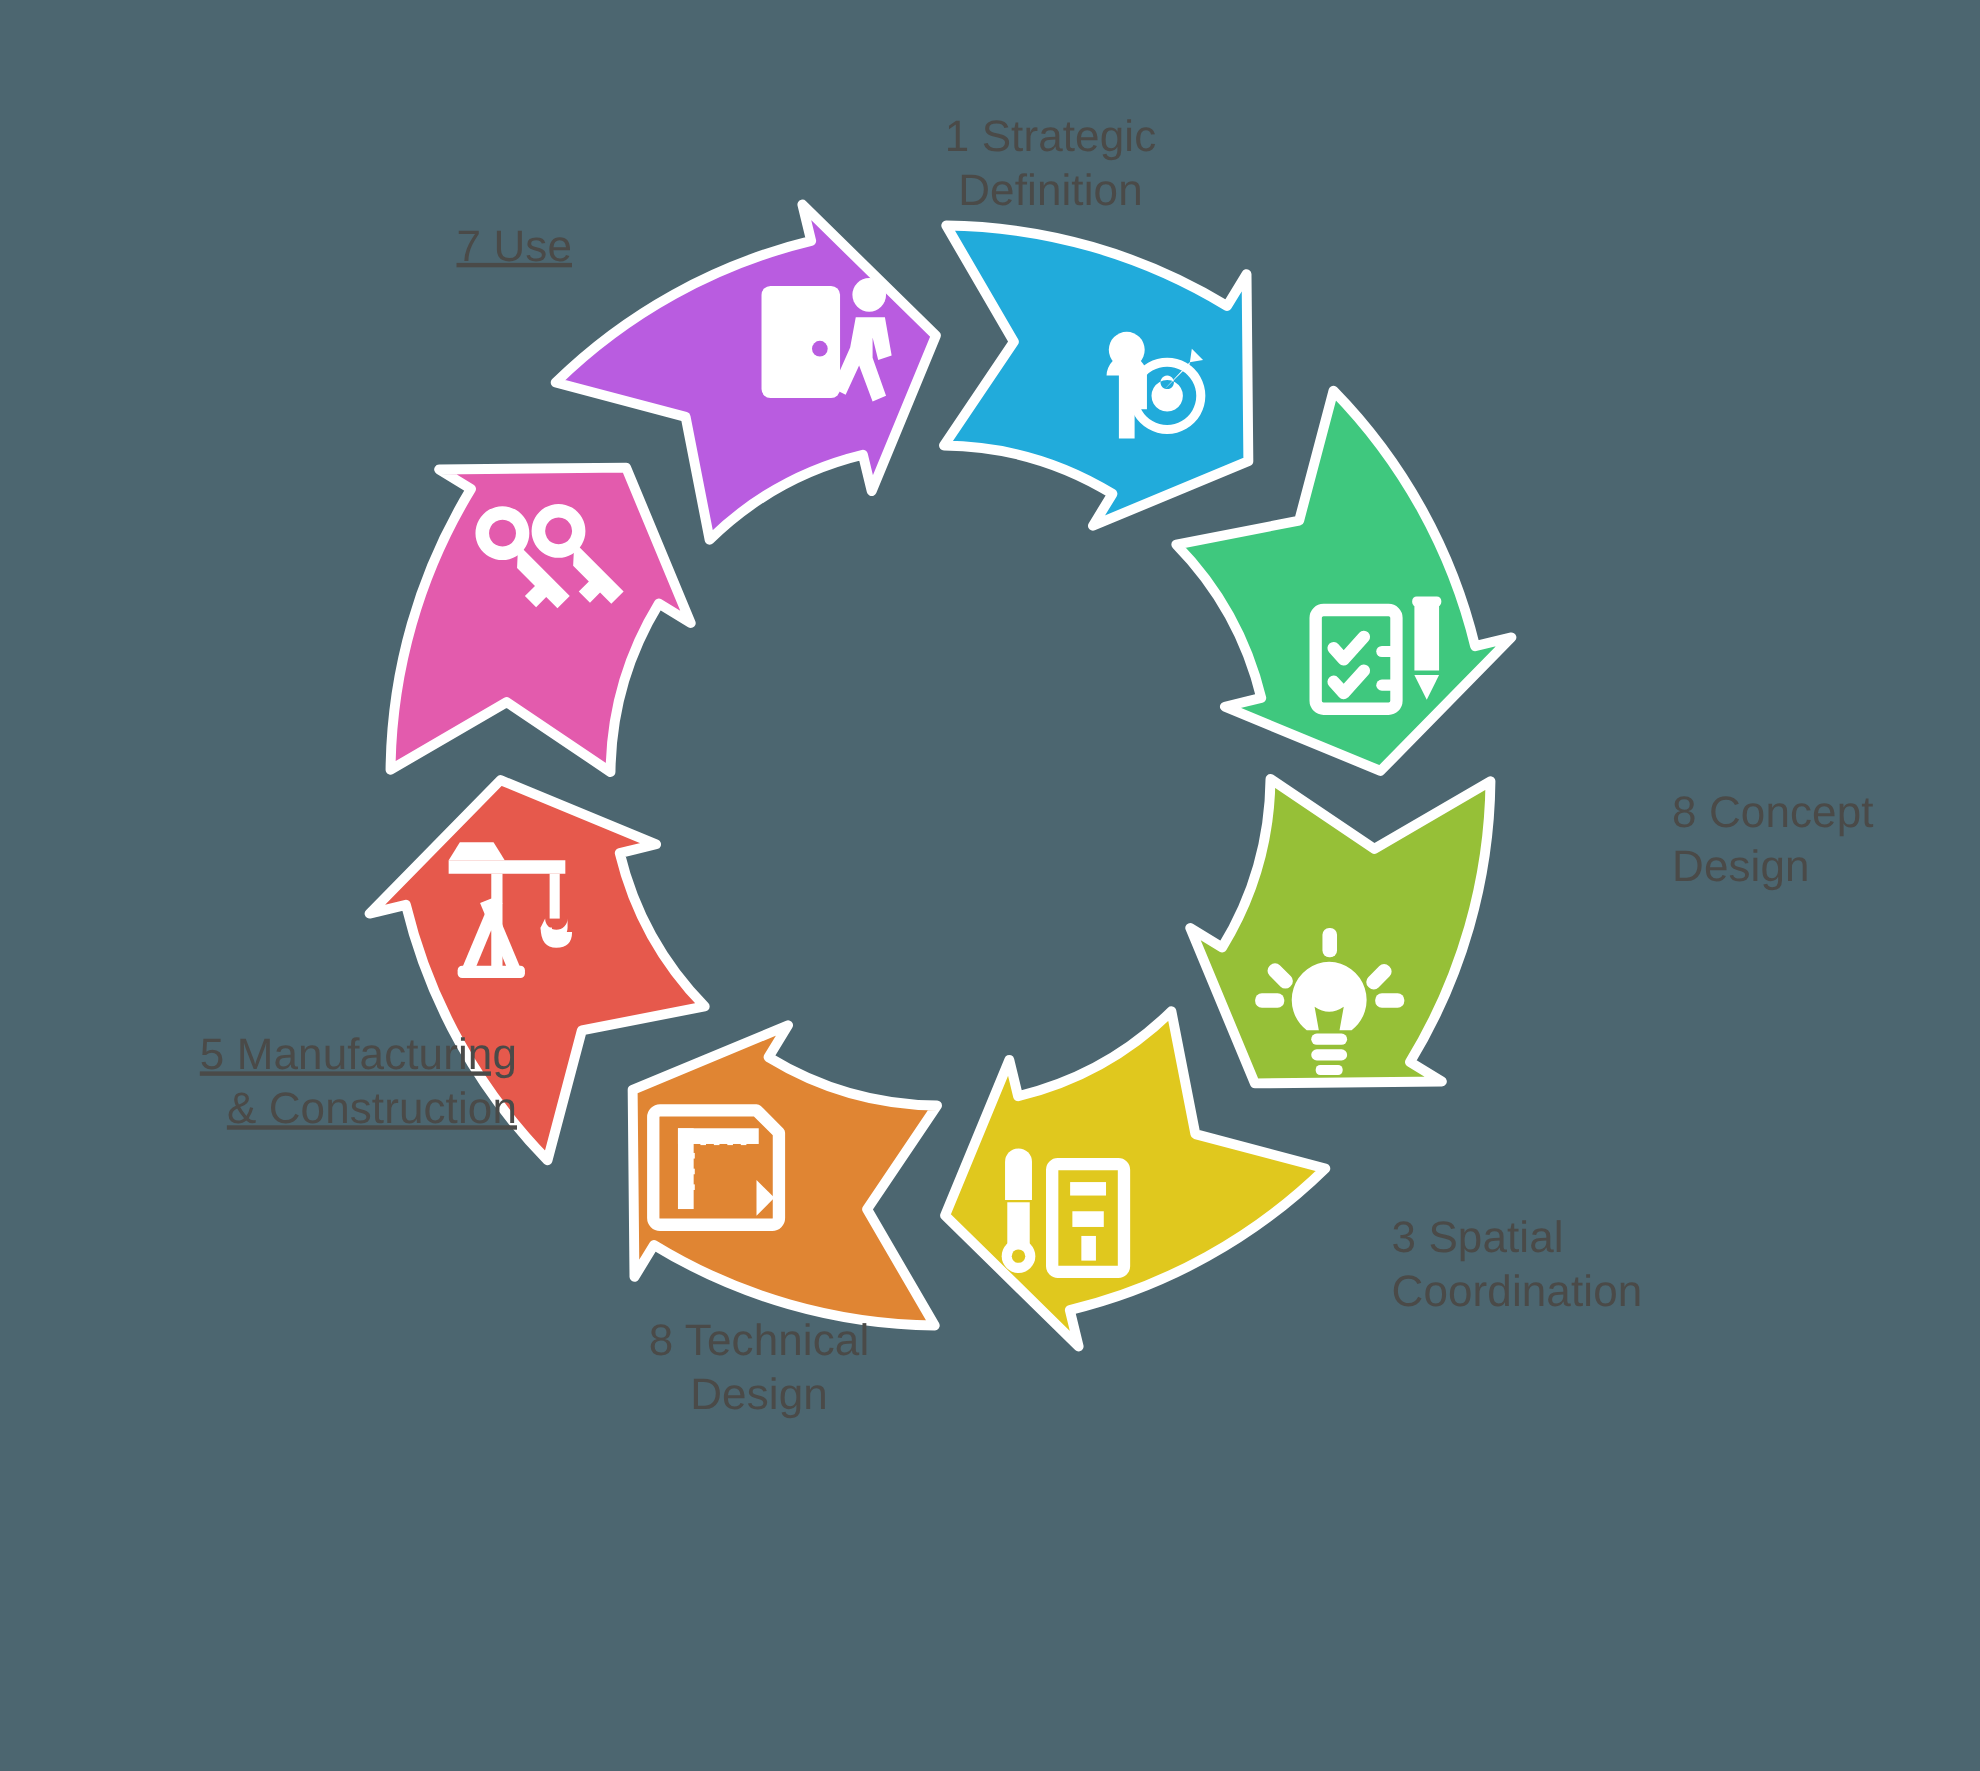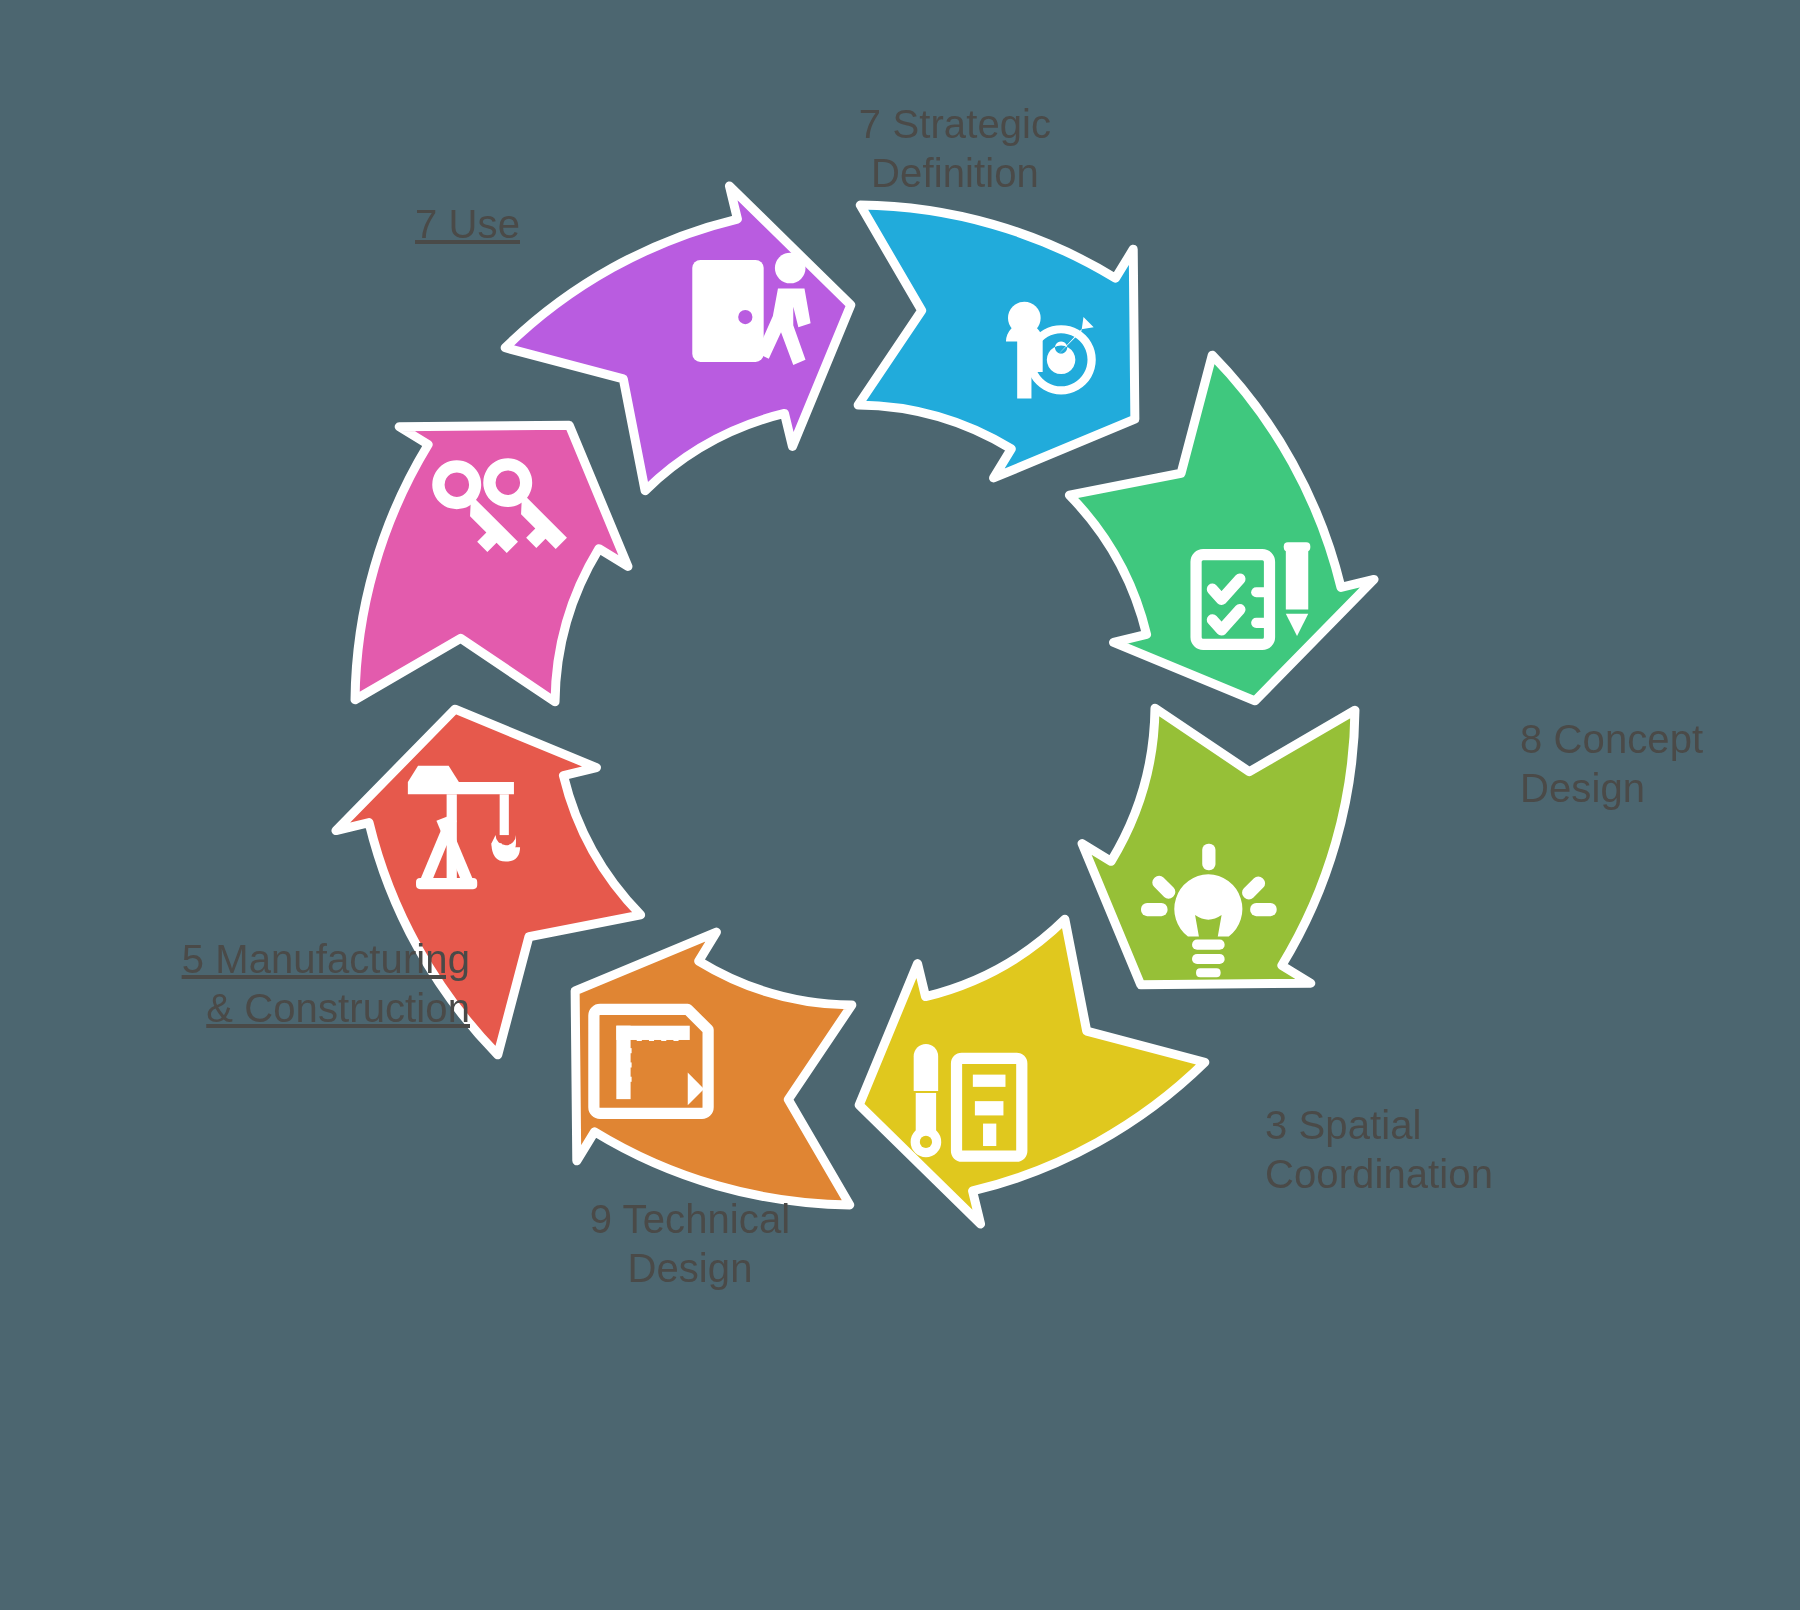--- a/index.html
+++ b/index.html
@@ -122,31 +122,31 @@
           <g class="ico" transform="translate(459.4 170.9) rotate(0) scale(1.02)" fill="#FFFFFF">
     <rect x="-56" y="-50" width="70" height="100" rx="8" fill="#fff"></rect>
     <circle cx="-4" cy="6" r="7" fill="#B95CE0"></circle>
     <circle cx="40" cy="-42" r="15"></circle>
     <path d="M28 -22 h26 l6 34 l-12 4 l-5 -20 v18 l12 34 l-12 5 l-12 -32 l-12 26 l-12 -6 l16 -36 z"></path>
           </g>
         </g>
     </svg>
   </div>
 
-  <div class="lbl c" style="left:810px;top:100px;width:290px;">7 Strategic
+  <div class="lbl c" style="left:810px;top:100px;width:290px;">1 Strategic
 Definition</div>
 
 
   <div class="lbl l" style="left:1520px;top:715px;width:260px;">8 Concept
 Design</div>
 
   <div class="lbl l" style="left:1265px;top:1065px;width:290px;margin-top:36px;">3 Spatial
 Coordination</div>
 
-  <div class="lbl c" style="left:540px;top:1195px;width:300px;">9 Technical
+  <div class="lbl c" style="left:540px;top:1195px;width:300px;">8 Technical
 Design</div>
 
   <div class="lbl r" style="left:40px;top:935px;width:430px;">5 Manufacturing
 &amp; Construction</div>
 
 
   <div class="lbl r" style="left:230px;top:200px;width:290px;">7 Use</div>
 
 </div>
 

